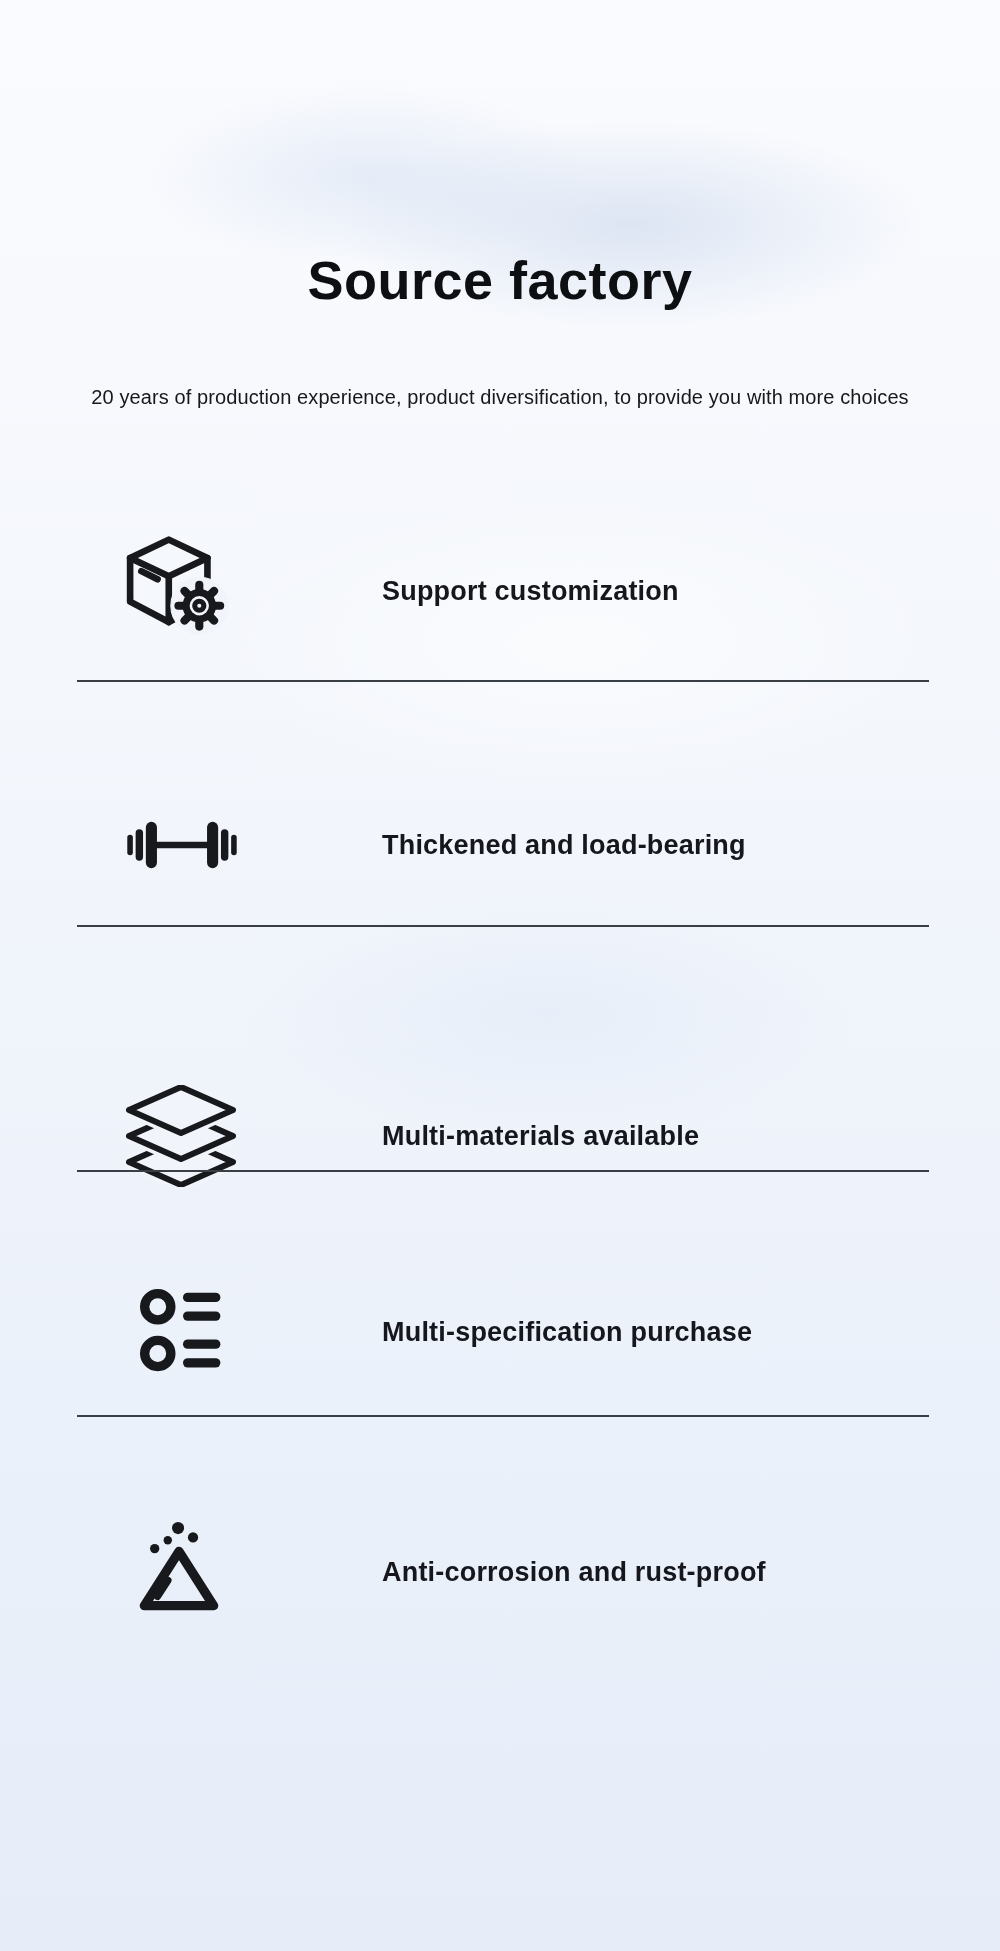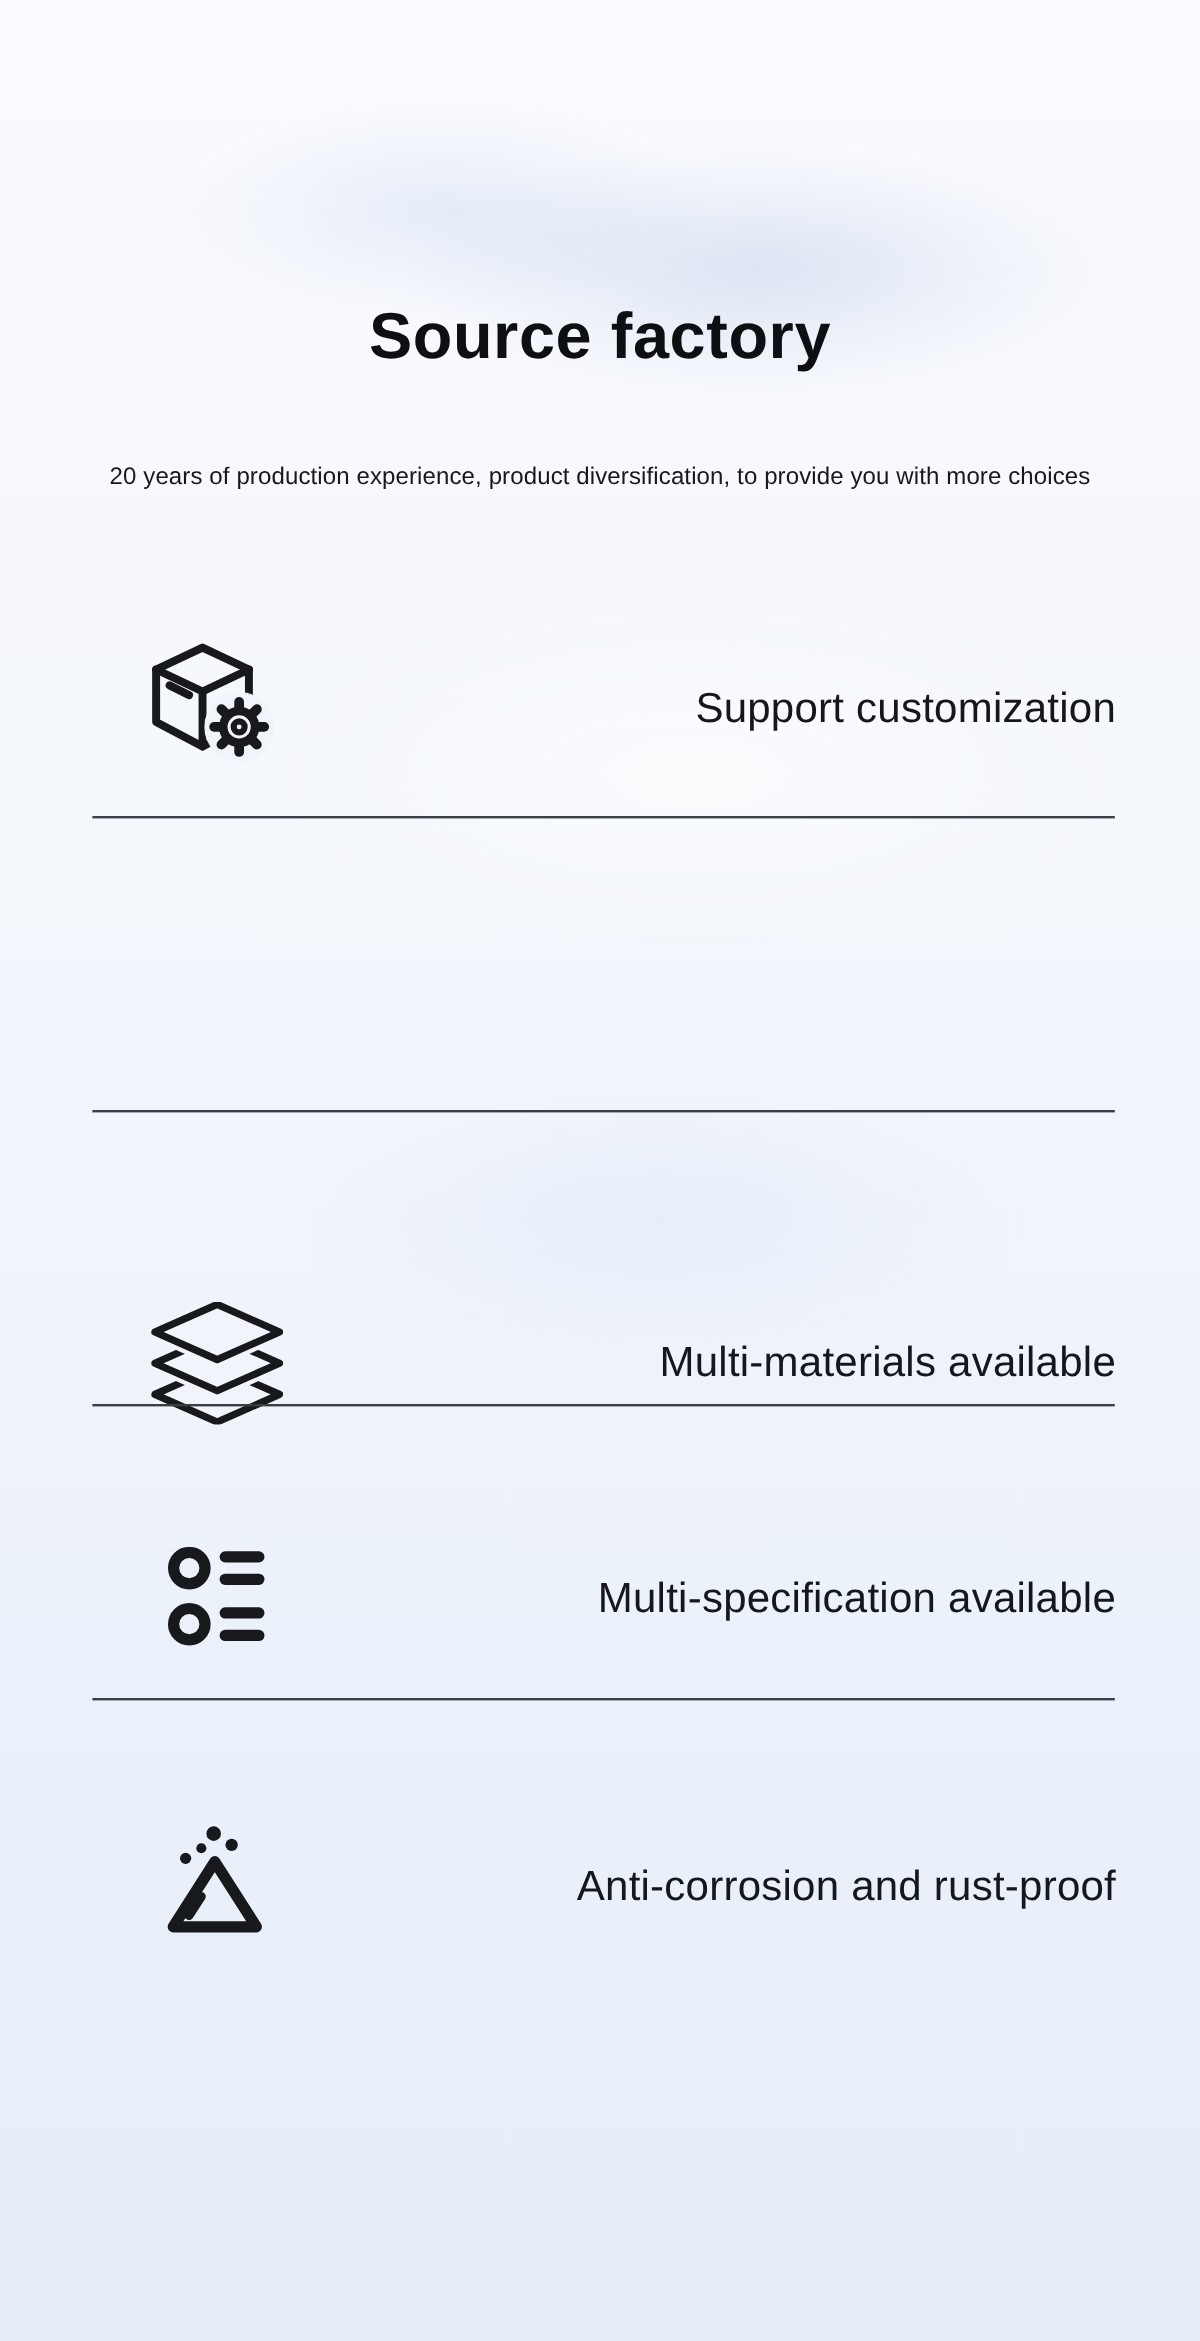--- a/index.html
+++ b/index.html
@@ -36,22 +36,22 @@
   .feature-icon{
     position:absolute;left:126px;top:50%;
     transform:translateY(-50%);
     line-height:0;
   }
   .row-4 .feature-icon{left:140px;}
   .row-5 .feature-icon{left:132px;}
   .feature-label{
     position:absolute;left:382px;right:70px;top:50%;
     transform:translateY(-50%);
-    text-align:right;
-    font-size:35px;line-height:34px;font-weight:400;
+    text-align:left;
+    font-size:27px;line-height:34px;font-weight:700;
     color:#15171c;letter-spacing:0.2px;
   }
   .divider{
     position:absolute;left:77px;right:71px;height:2px;
     background:#3a3f46;
   }
   .div-1{top:680px;}
   .div-2{top:925px;}
   .div-3{top:1170px;}
   .div-4{top:1415px;}
@@ -96,20 +96,34 @@
             <path d="M79.8,64.2 L86.5,57.5"></path>
         </g>
         <circle cx="72" cy="72" r="13" fill="#f1f5fb" stroke="#17191c" stroke-width="7"></circle>
         <circle cx="72" cy="72" r="4.5" fill="#f1f5fb" stroke="#17191c" stroke-width="5"></circle>
       </svg>
     </span>
     <div class="feature-label">Support customization</div>
   </div>
   <div class="divider div-1"></div>
 
+  <div class="feature-row row-2">
+    <span class="feature-icon" aria-label="dumbbell-icon">
+      <svg width="112" height="51" viewBox="0 0 240 110">
+        <rect class="fillblk" x="62" y="48" width="116" height="14"></rect>
+        <rect class="fillblk" x="2" y="33" width="12" height="44" rx="6"></rect>
+        <rect class="fillblk" x="20" y="21" width="16" height="68" rx="8"></rect>
+        <rect class="fillblk" x="42" y="5" width="24" height="100" rx="12"></rect>
+        <rect class="fillblk" x="174" y="5" width="24" height="100" rx="12"></rect>
+        <rect class="fillblk" x="204" y="21" width="16" height="68" rx="8"></rect>
+        <rect class="fillblk" x="226" y="33" width="12" height="44" rx="6"></rect>
+      </svg>
+    </span>
+    <div class="feature-label">Thickened and load-bearing</div>
+  </div>
   <div class="divider div-2"></div>
 
   <div class="feature-row row-3">
     <span class="feature-icon" aria-label="layers-icon">
       <svg width="110" height="102" viewBox="0 0 110 102">
         <path class="halo" stroke-width="13" d="M55,54 L107,77 L55,100 L3,77 Z"></path>
         <path class="stroke" stroke-width="6" d="M55,54 L107,77 L55,100 L3,77 Z"></path>
         <path class="halo" stroke-width="13" d="M55,28 L107,51 L55,74 L3,51 Z"></path>
         <path class="stroke" stroke-width="6" d="M55,28 L107,51 L55,74 L3,51 Z"></path>
         <path class="halo" stroke-width="13" d="M55,2 L107,25 L55,48 L3,25 Z"></path>
@@ -124,21 +138,21 @@
     <span class="feature-icon" aria-label="list-icon">
       <svg width="86" height="86" viewBox="0 0 92 92">
         <circle class="stroke" stroke-width="10" cx="19" cy="19" r="14"></circle>
         <rect class="fillblk" x="46" y="4" width="40" height="10" rx="5"></rect>
         <rect class="fillblk" x="46" y="24" width="40" height="10" rx="5"></rect>
         <circle class="stroke" stroke-width="10" cx="19" cy="69" r="14"></circle>
         <rect class="fillblk" x="46" y="54" width="40" height="10" rx="5"></rect>
         <rect class="fillblk" x="46" y="74" width="40" height="10" rx="5"></rect>
       </svg>
     </span>
-    <div class="feature-label">Multi-specification available</div>
+    <div class="feature-label">Multi-specification purchase</div>
   </div>
   <div class="divider div-4"></div>
 
   <div class="feature-row row-5">
     <span class="feature-icon" aria-label="mound-icon">
       <svg width="94" height="101" viewBox="0 0 100 108">
         <path class="stroke" stroke-width="10" d="M50,32 L87,90 L13,90 Z"></path>
         <path class="stroke" stroke-width="8" d="M27,80 L38,63"></path>
         <circle class="fillblk" cx="49" cy="7" r="6.5"></circle>
         <circle class="fillblk" cx="65" cy="17" r="5.5"></circle>

